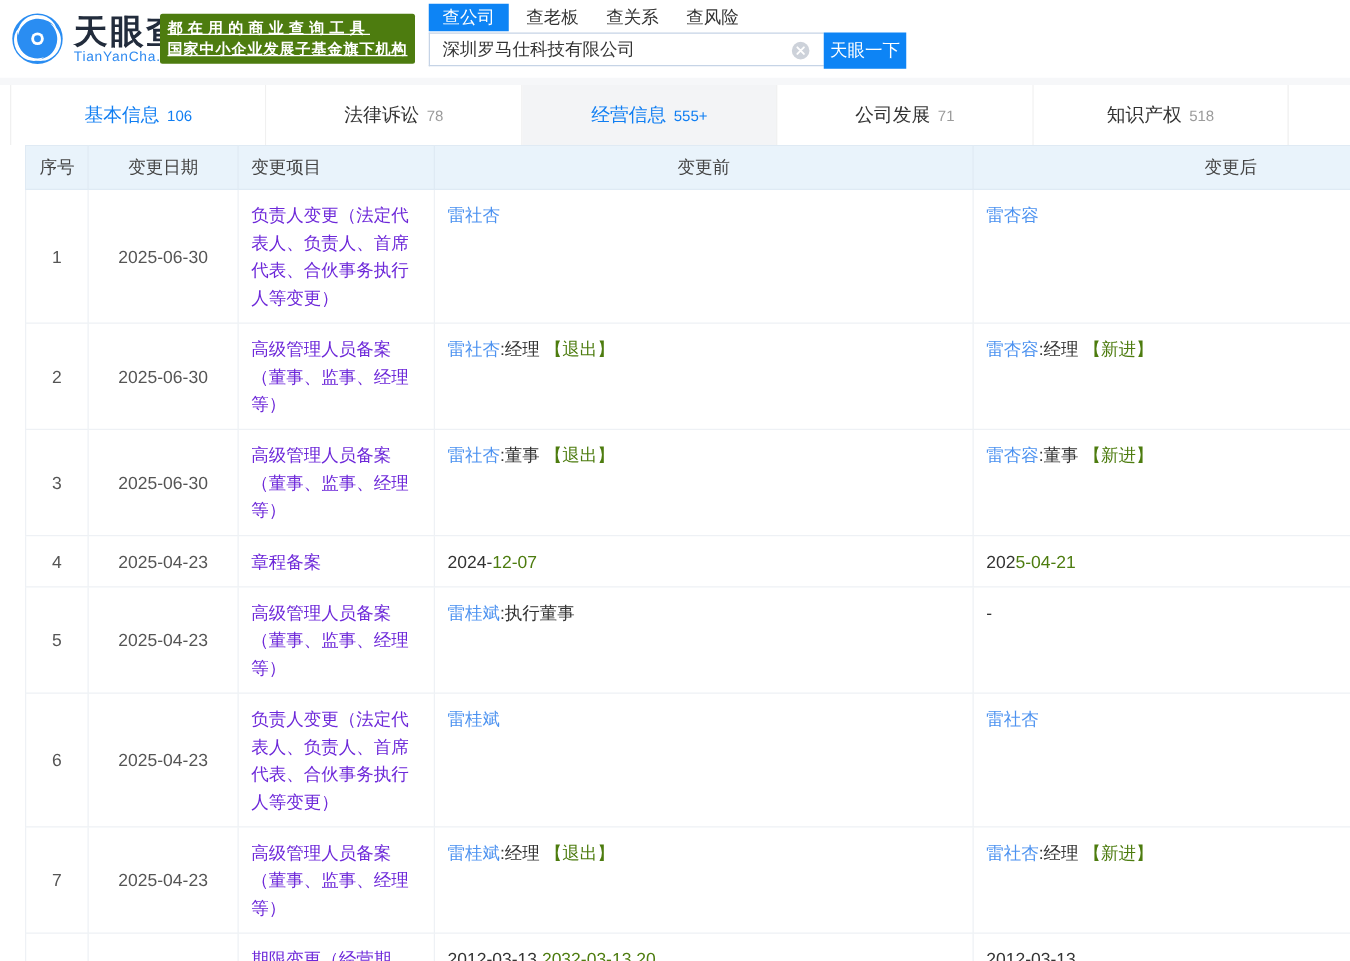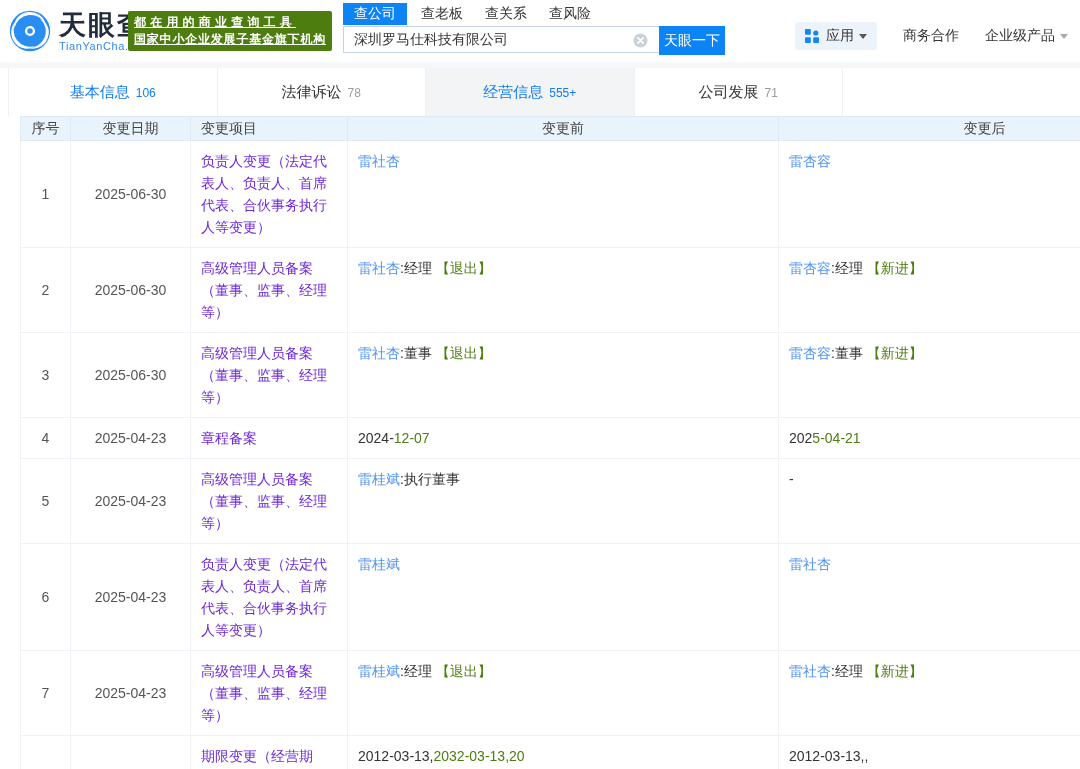--- a/index.html
+++ b/index.html
@@ -36,33 +36,33 @@
   .apps { display:flex; align-items:center; background:#edf3fa; border-radius:3px;
           padding:5px 10px; cursor:pointer; }
   .apps .lbl { font-size:14px; color:#333; margin-left:7px; }
   .caret { display:inline-block; width:0; height:0; border-left:4px solid transparent;
            border-right:4px solid transparent; border-top:5px solid #555; margin-left:5px; }
   .caret.gray { border-top-color:#aaa; }
   .rlink { font-size:14px; color:#333; margin-left:26px; cursor:pointer; display:flex; align-items:center; }
   
   .gap { height:6px; background:#f6f7f9; }
   
-  .navtabs { margin-left:8px; width:835px; height:48px; display:flex; }
+  .navtabs { margin-left:8px; width:1023px; height:48px; display:flex; }
   .tab { flex:1; display:flex; align-items:center; justify-content:center; font-size:15px;
          color:#333; background:#fff; border-right:1px solid #f0f0f0; cursor:pointer; }
   .tab:first-child { border-left:1px solid #f0f0f0; }
   .tab .n { font-size:12px; color:#9b9b9b; margin-left:6px; margin-top:2px; }
   .tab.blue { color:#107ef2; }
   .tab.blue .n { color:#107ef2; }
   .tab.active { background:#f3f4f6; }
   
   .tblwrap { margin-left:20px; width:1060px; overflow:hidden; }
   table { border-collapse:collapse; table-layout:fixed; width:1170px; }
   col.w1{width:50px} col.w2{width:120px} col.w3{width:157px} col.w4{width:431px} col.w5{width:412px}
-  thead th { background:#e9f3fb; height:24px; font-size:14px; font-weight:normal; color:#444;
+  thead th { background:#e9f3fb; height:35px; font-size:14px; font-weight:normal; color:#444;
              border:1px solid #dfeaf4;margin-top:35px; }
   th.l { text-align:left; padding-left:10px; }
   tbody td { border:1px solid #eef1f5; font-size:14px; line-height:22px; padding:9px 10px; }
   td.c-no { text-align:center; vertical-align:middle; color:#555; padding:9px 4px; }
   td.c-date { text-align:center; vertical-align:middle; color:#555; padding:9px 4px; }
   td.c-item { vertical-align:top; color:#6d28d9; }
   td.c-val { vertical-align:top; color:#333; }
   a.lnk { color:#4c92f0; text-decoration:none; cursor:pointer; }
   .red { color:#4d7c0f;text-align:center; }
   .plain { color:#333; }
@@ -106,59 +106,44 @@
       <div class="sline">
         <input class="sinput" type="text" value="深圳罗马仕科技有限公司" style="">
         <svg class="sclear" viewBox="0 0 16 16">
           <circle cx="8" cy="8" r="7.5" fill="#cdd2da"></circle>
           <path d="M5.2 5.2 L10.8 10.8 M10.8 5.2 L5.2 10.8" stroke="#fff" stroke-width="1.6" stroke-linecap="round"></path>
         </svg>
         <button class="sbtn">天眼一下</button>
       </div>
     </div>
 
-    <div class="rmenu">
-      <div class="apps">
-        <svg width="14" height="14" viewBox="0 0 14 14">
-          <rect x="0" y="0" width="5.8" height="5.8" rx="1" fill="#1285f7"></rect>
-          <rect x="8.2" y="1.4" width="5.2" height="5.2" rx="2.6" fill="#1285f7"></rect>
-          <rect x="0" y="8.2" width="5.8" height="5.8" rx="1" fill="#1285f7"></rect>
-          <rect x="8.2" y="8.2" width="5.8" height="5.8" rx="1" fill="#1285f7"></rect>
-        </svg>
-        <span class="lbl">应用</span>
-        <span class="caret"></span>
-      </div>
-      <div class="rlink">
-        <span>商务合作</span>
-      </div>
-      <div class="rlink">
-        <span>企业级产品</span>
-        <span class="caret gray"></span>
-      </div>
-    </div>
   </header>
 
   <div class="gap"></div>
 
   <nav class="navtabs">
     <div class="tab blue">
       <span class="t">基本信息</span>
       <span class="n">106</span>
     </div>
     <div class="tab">
       <span class="t">法律诉讼</span>
       <span class="n">78</span>
     </div>
     <div class="tab blue active">
       <span class="t">经营信息</span>
       <span class="n">555+</span>
     </div>
     <div class="tab">
       <span class="t">公司发展</span>
       <span class="n">71</span>
+    </div>
+    <div class="tab">
+      <span class="t">知识产权</span>
+      <span class="n">518</span>
     </div>
   </nav>
 
   <div class="tblwrap">
     <table>
       <colgroup>
           <col class="w1">
           <col class="w2">
           <col class="w3">
           <col class="w4">

